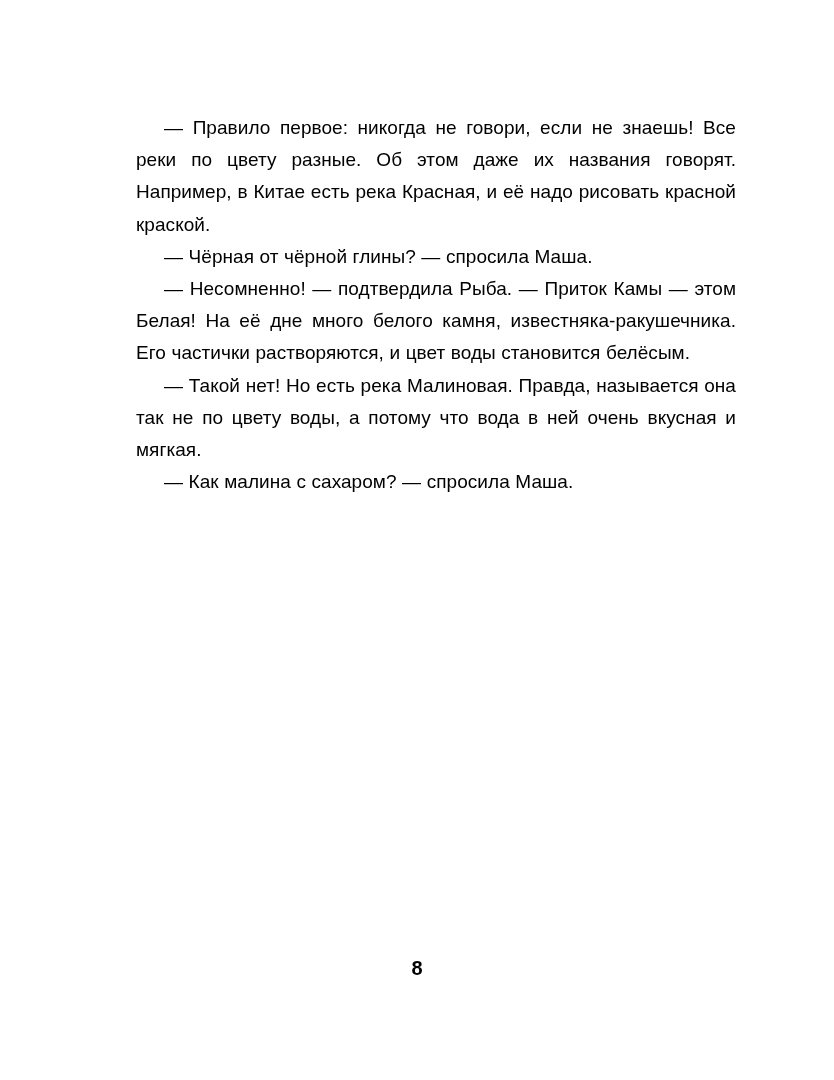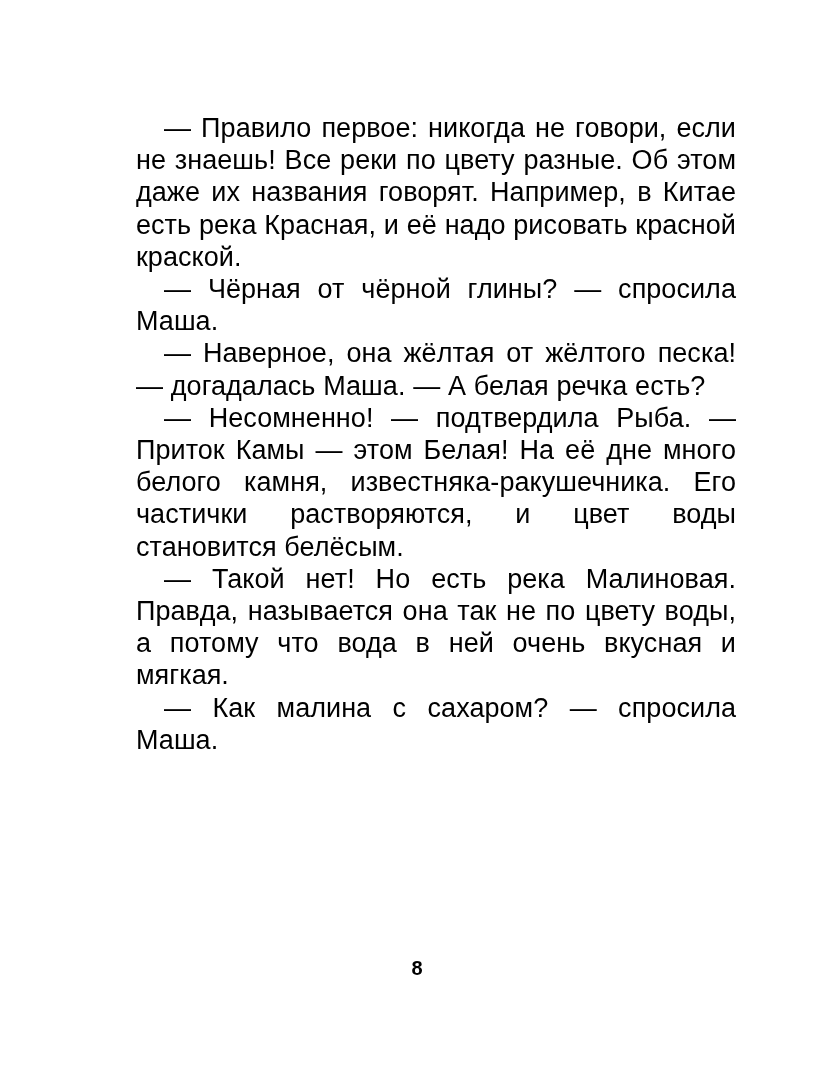--- a/index.html
+++ b/index.html
@@ -29,21 +29,21 @@
   .text-block {
     position: absolute;
     left: 136px;
     top: 112px;
     width: 600px;
   }
 
   .para {
     margin: 0;
     padding: 0;
-    font-size: 27px;
+    font-size: 19px;
     line-height: 32.2px;
     text-align: justify;
     text-justify: inter-word;
     letter-spacing: 0.05px;
     word-spacing: 0.2px;
     text-indent: 28px;
     hyphens: manual;
     -webkit-hyphens: manual;
   }
 
@@ -60,21 +60,20 @@
   }
 </style>
 </head>
 <body>
 
 <div class="page">
 
   <div class="text-block">
     <p class="para">— Правило первое: никогда не говори, если не знаешь! Все реки по цвету разные. Об этом даже их названия говорят. Например, в Китае есть река Красная, и её надо рисовать красной краской.</p>
     <p class="para">— Чёрная от чёрной глины? — спросила Маша.</p>
-    <p class="para">— Наверное, она жёлтая от жёлтого песка! — догадалась Маша. — А белая речка есть?</p>
     <p class="para">— Несомненно! — подтвердила Рыба. — Приток Камы — этом Белая! На её дне много белого камня, известняка-ракушечника. Его частички растворяются, и цвет воды становится белёсым.</p>
     <p class="para">— Такой нет! Но есть река Малиновая. Правда, называется она так не по цвету воды, а потому что вода в ней очень вкусная и мягкая.</p>
     <p class="para">— Как малина с сахаром? — спросила Маша.</p>
   </div>
 
   <div class="page-number">8</div>
 
 </div>
 
 </body></html>

